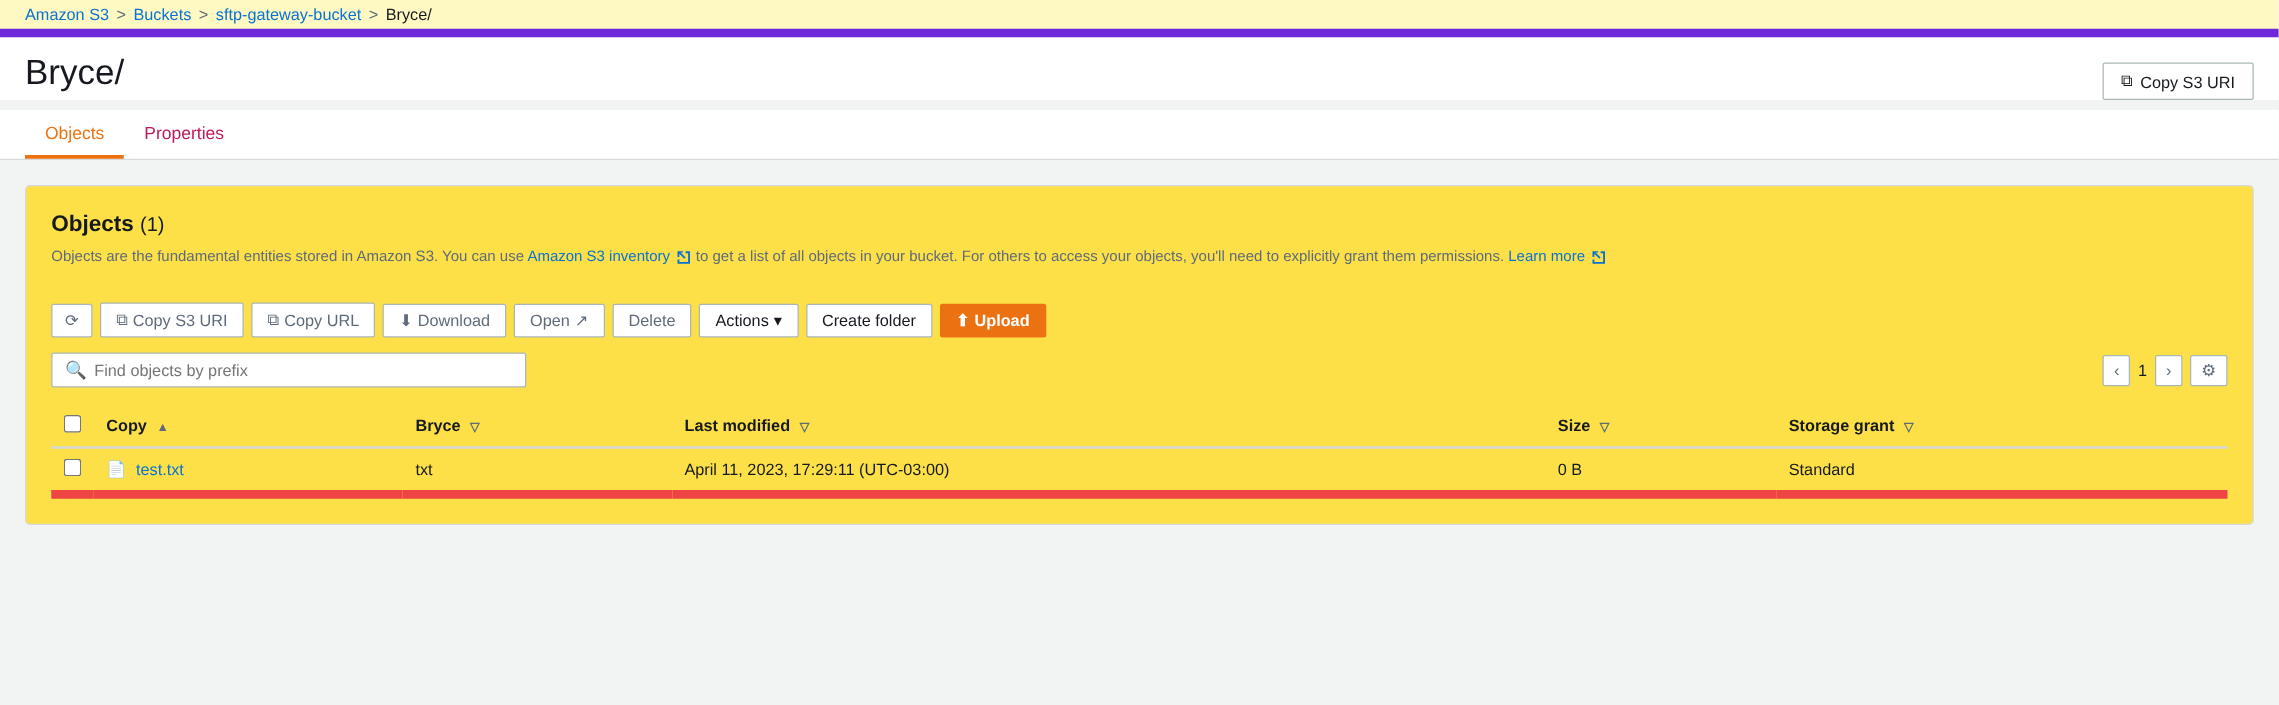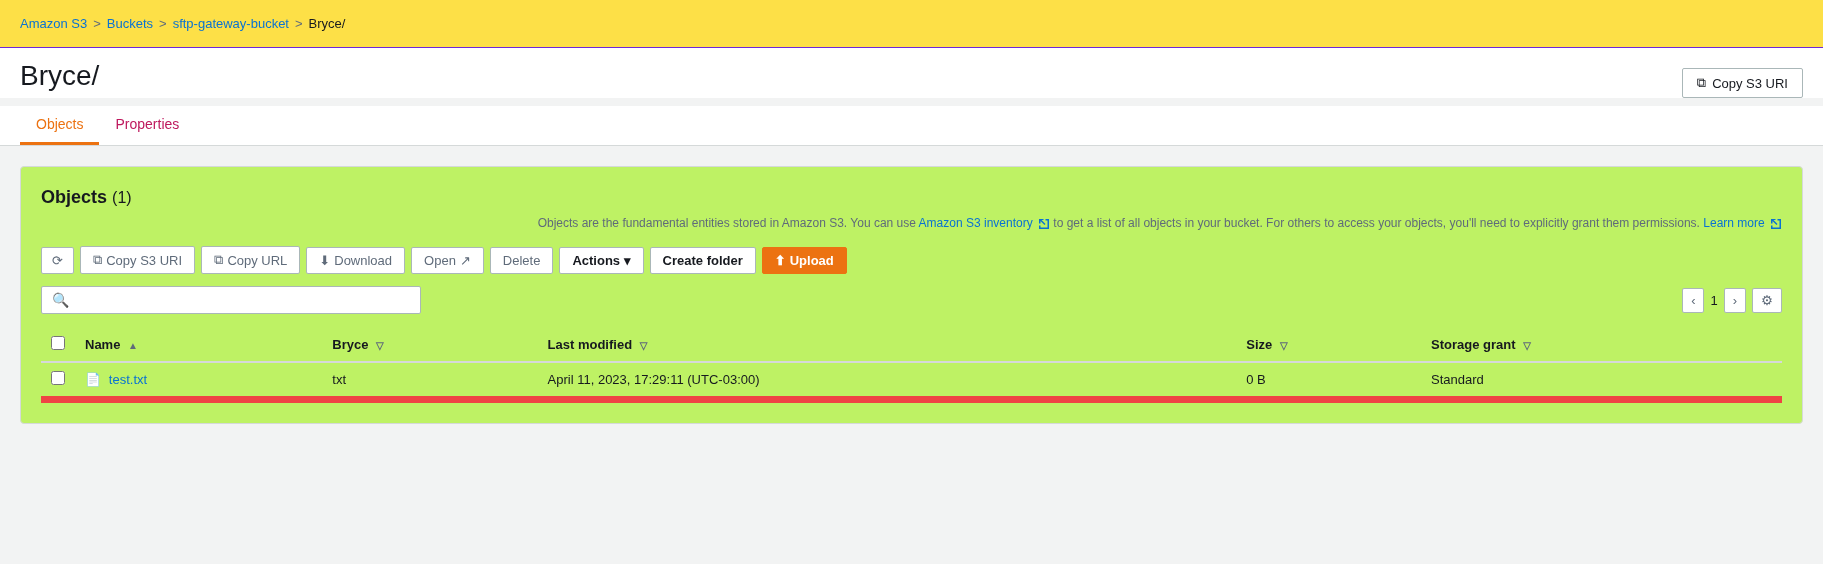--- a/index.html
+++ b/index.html
@@ -4,23 +4,23 @@
   <style>
     * { box-sizing: border-box; margin: 0; padding: 0; }
     body {
       font-family: -apple-system, BlinkMacSystemFont, "Segoe UI", Arial, sans-serif;
       font-size: 14px;
       background: #f2f3f3;
       color: #16191f;
       min-width: 1823px;
     }
     .top-bar {
-      background: #fde047;
-      padding: 16px 20px;
-      border-bottom: 1px solid #6d28d9;
+      background: #fef9c3;
+      padding: 4px 20px;
+      border-bottom: 7px solid #6d28d9;
     }
     .breadcrumb {
       display: flex;
       align-items: center;
       gap: 6px;
       font-size: 13px;
       color: #0972d3;
     }
     .breadcrumb span.sep {
       color: #5f6b7a;
@@ -75,40 +75,39 @@
       font-weight: 500;
     }
     .tab.active {
       color: #ec7211;
       border-bottom: 3px solid #ec7211;
     }
     .main-content {
       padding: 20px;
     }
     .objects-panel {
-      background: #bef264;
+      background: #fde047;
       border: 1px solid #d5d9d9;
       border-radius: 4px;
       padding: 20px;
     }
     .objects-header {
       font-size: 18px;
       font-weight: 700;
       margin-bottom: 6px;
     }
     .objects-count {
       font-weight: 400;
       font-size: 16px;
     }
     .objects-desc {
       font-size: 12px;
       color: #5f6b7a;
-      margin-bottom: 14px;
+      margin-bottom: 28px;
       line-height: 1.5;
-      text-align: right;
     }
     .objects-desc a {
       color: #0972d3;
       text-decoration: none;
     }
     .ext-link-icon {
       display: inline-block;
       width: 12px;
       height: 12px;
       vertical-align: middle;
@@ -132,25 +131,25 @@
       cursor: pointer;
       font-size: 13px;
       color: #5f6b7a;
       white-space: nowrap;
     }
     .toolbar-btn.icon-only {
       padding: 5px 10px;
     }
     .toolbar-btn.actions {
       color: #16191f;
-      font-weight: 700;
+      font-weight: 400;
     }
     .toolbar-btn.create-folder {
       color: #16191f;
-      font-weight: 700;
+      font-weight: 400;
     }
     .toolbar-btn.upload {
       background: #ec7211;
       border-color: #ec7211;
       color: #fff;
       font-weight: 600;
     }
     .search-bar {
       display: flex;
       align-items: center;
@@ -330,37 +329,38 @@
       </button>
       <button class="toolbar-btn upload">
         <span>⬆</span>
         <span>Upload</span>
       </button>
     </div>
 
     <div class="search-bar">
       <div class="search-input-wrap">
         <span class="search-icon-wrap">🔍</span>
+        <input type="text" placeholder="Find objects by prefix" style="">
       </div>
       <div class="pagination-wrap">
         <button class="pagination-btn">‹</button>
         <span class="pagination-num">1</span>
         <button class="pagination-btn">›</button>
         <button class="gear-btn">⚙</button>
       </div>
     </div>
 
     <table class="objects-table">
       <thead>
         <tr>
           <th style="width:30px">
             <input type="checkbox" style="">
           </th>
           <th class="sortable">
-            <span>Name</span>
+            <span>Copy</span>
             <span class="sort-icon">▲</span>
           </th>
           <th class="sortable">
             <span>Bryce</span>
             <span class="sort-icon">▽</span>
           </th>
           <th class="sortable">
             <span>Last modified</span>
             <span class="sort-icon">▽</span>
           </th>

